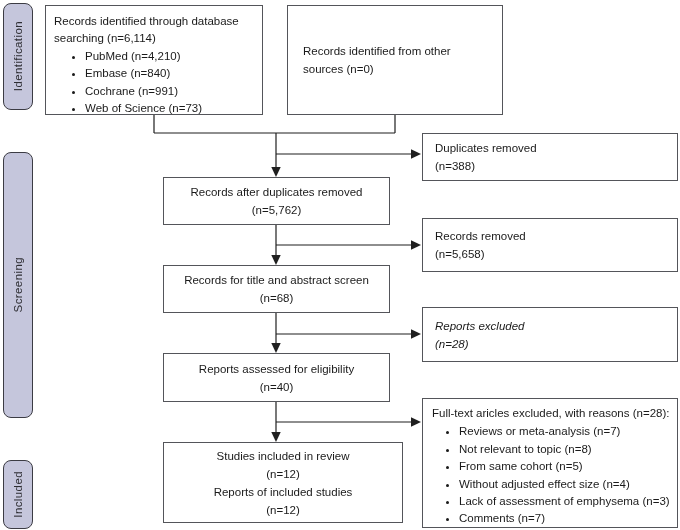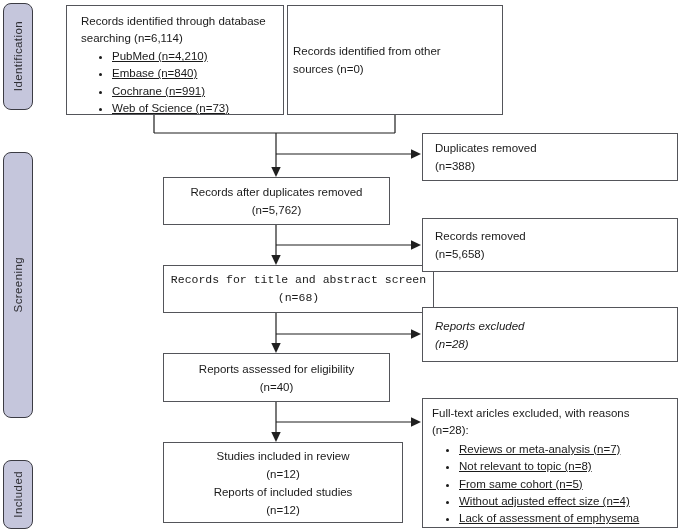--- a/index.html
+++ b/index.html
@@ -54,25 +54,25 @@
     justify-content: center;
     line-height: 18px;
   }
   .box.vcl {
     display: flex;
     flex-direction: column;
     justify-content: center;
     padding-left: 12px;
     line-height: 18px;
   }
-  .box.topleft { padding: 7px 8px 0 14px; margin-left: 21px; }
+  .box.topleft { padding: 7px 8px 0 8px; }
   ul.bullets { list-style: disc outside; margin: 1px 0 0 0; }
   .box-db ul.bullets { padding-left: 31px; }
   .box-ft ul.bullets { padding-left: 27px; }
-  ul.bullets li { line-height: 17.4px; text-decoration: underline; }
+  ul.bullets li { line-height: 17.4px; }
   svg.connectors {
     position: absolute;
     left: 0; top: 0;
     pointer-events: none;
   }
   svg.connectors line, svg.connectors path {
     stroke: var(--arrow);
     stroke-width: 1.2;
     fill: none;
   }
@@ -135,31 +135,31 @@
     <div>Records identified through database</div>
     <div>searching (n=6,114)</div>
     <ul class="bullets">
       <li>PubMed (n=4,210)</li>
       <li>Embase (n=840)</li>
       <li>Cochrane (n=991)</li>
       <li>Web of Science (n=73)</li>
     </ul>
   </div>
 
-  <div class="box vcl" style="left:287px;top:5px;width:216px;height:110px;padding-left:5px;">
+  <div class="box vcl" style="left:287px;top:5px;width:216px;height:110px;padding-left:15px;">
     <div>Records identified from other</div>
     <div>sources (n=0)</div>
   </div>
 
   <div class="box center" style="left:163px;top:177px;width:227px;height:48px;">
     <div>Records after duplicates removed</div>
     <div>(n=5,762)</div>
   </div>
 
-  <div class="box center" style="left:163px;top:265px;width:271px;height:48px;font-family:Liberation Mono, monospace;">
+  <div class="box center" style="left:163px;top:265px;width:227px;height:48px;">
     <div>Records for title and abstract screen</div>
     <div>(n=68)</div>
   </div>
 
   <div class="box center" style="left:163px;top:353px;width:227px;height:49px;">
     <div>Reports assessed for eligibility</div>
     <div>(n=40)</div>
   </div>
 
   <div class="box center" style="left:163px;top:442px;width:240px;height:81px;">
@@ -177,21 +177,21 @@
   <div class="box vcl" style="left:422px;top:218px;width:256px;height:54px;">
     <div>Records removed</div>
     <div>(n=5,658)</div>
   </div>
 
   <div class="box vcl" style="left:422px;top:307px;width:256px;height:55px;font-style:italic;">
     <div>Reports excluded</div>
     <div>(n=28)</div>
   </div>
 
-  <div class="box box-ft" style="left:422px;top:398px;width:256px;height:130px;padding:6px 22px 0 9px;line-height:17.4px;">
+  <div class="box box-ft" style="left:422px;top:398px;width:256px;height:130px;padding:6px 4px 0 9px;line-height:17.4px;">
     <div>Full-text aricles excluded, with reasons (n=28):</div>
     <ul class="bullets">
       <li>Reviews or meta-analysis (n=7)</li>
       <li>Not relevant to topic (n=8)</li>
       <li>From same cohort (n=5)</li>
       <li>Without adjusted effect size (n=4)</li>
       <li>Lack of assessment of emphysema (n=3)</li>
       <li>Comments (n=7)</li>
     </ul>
   </div>

